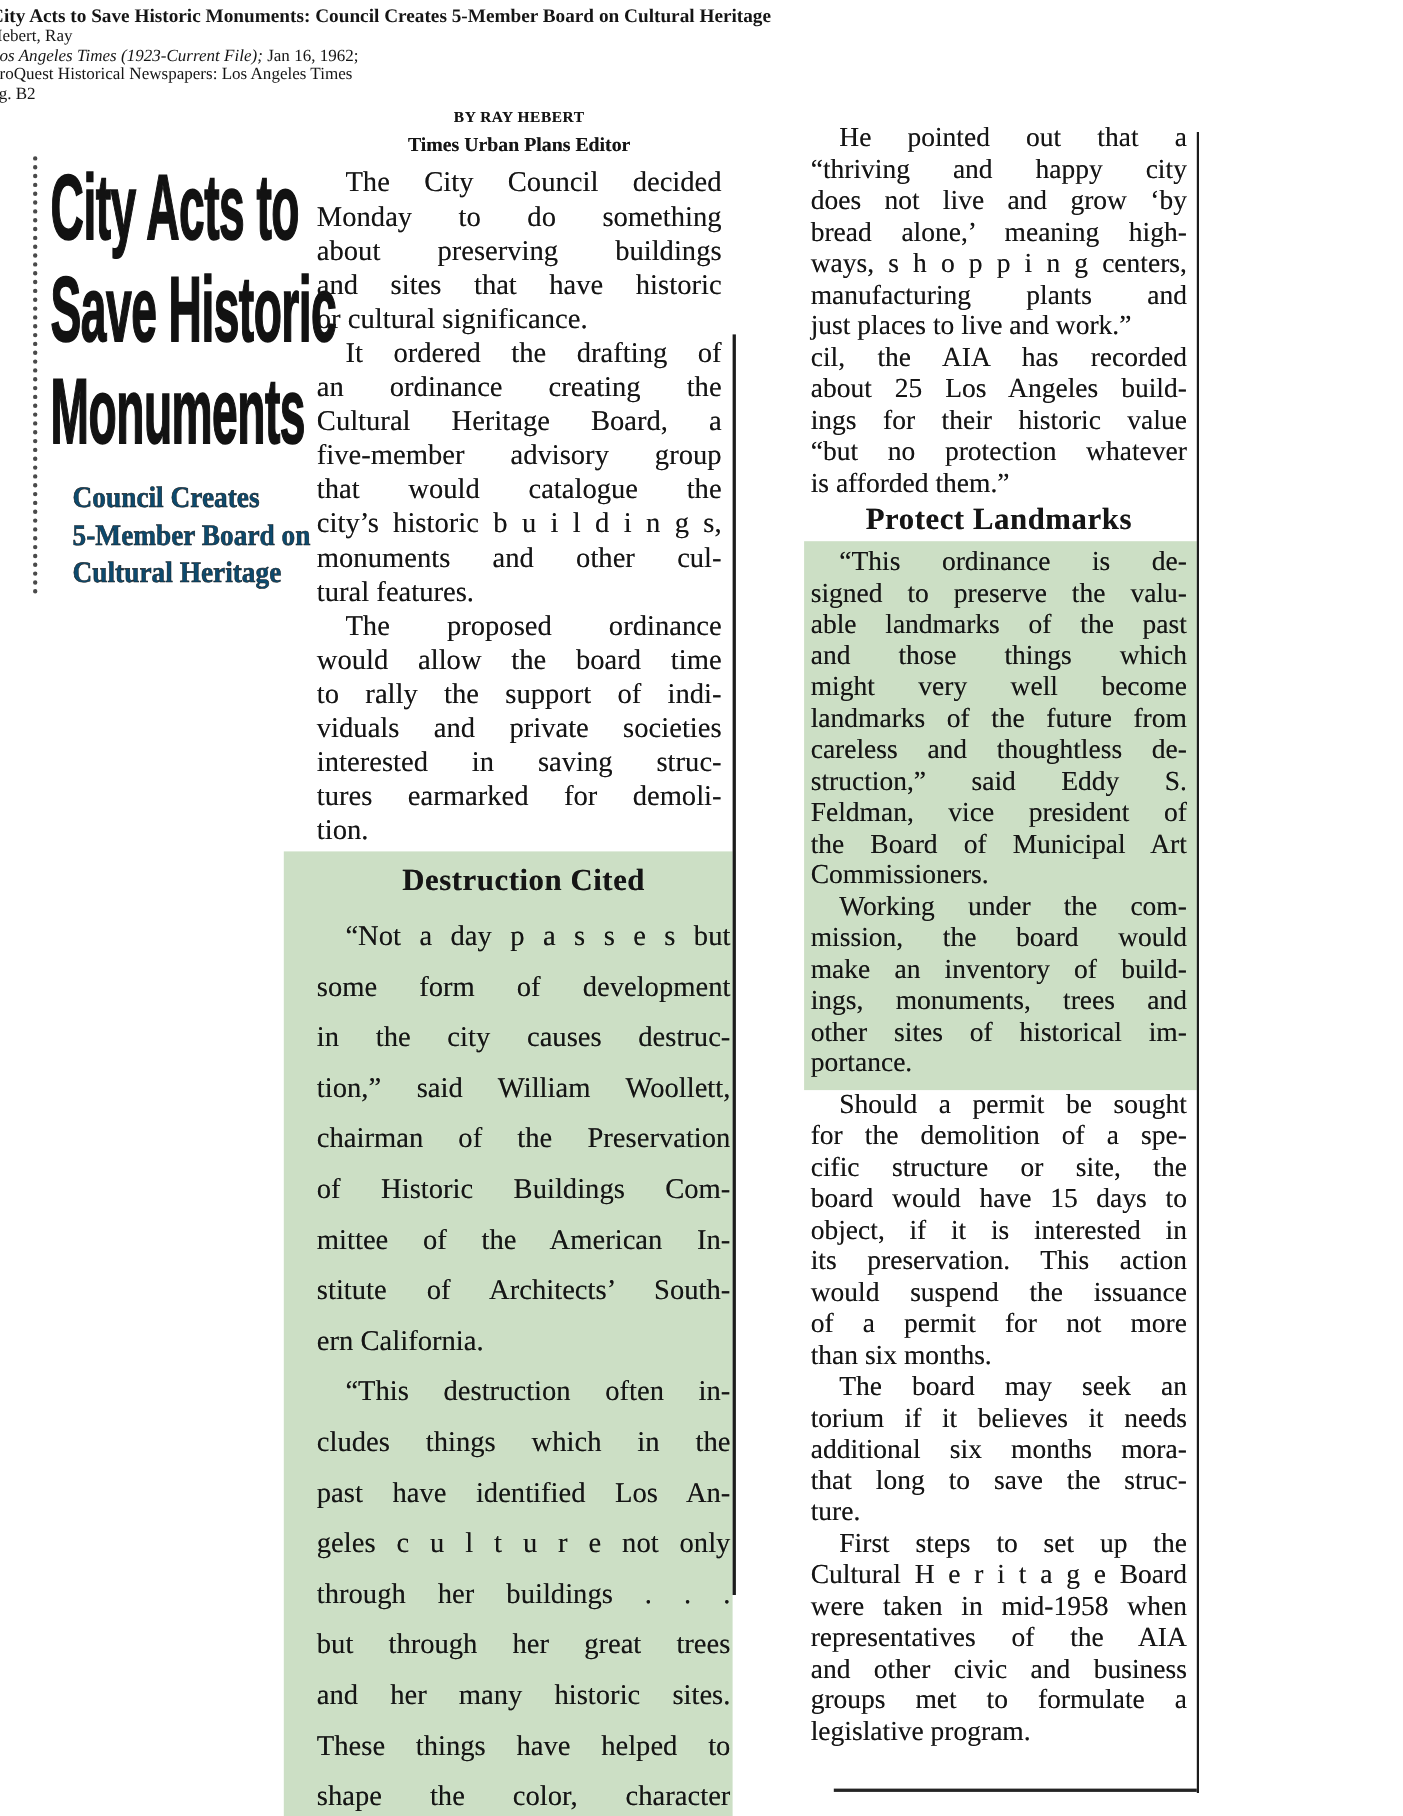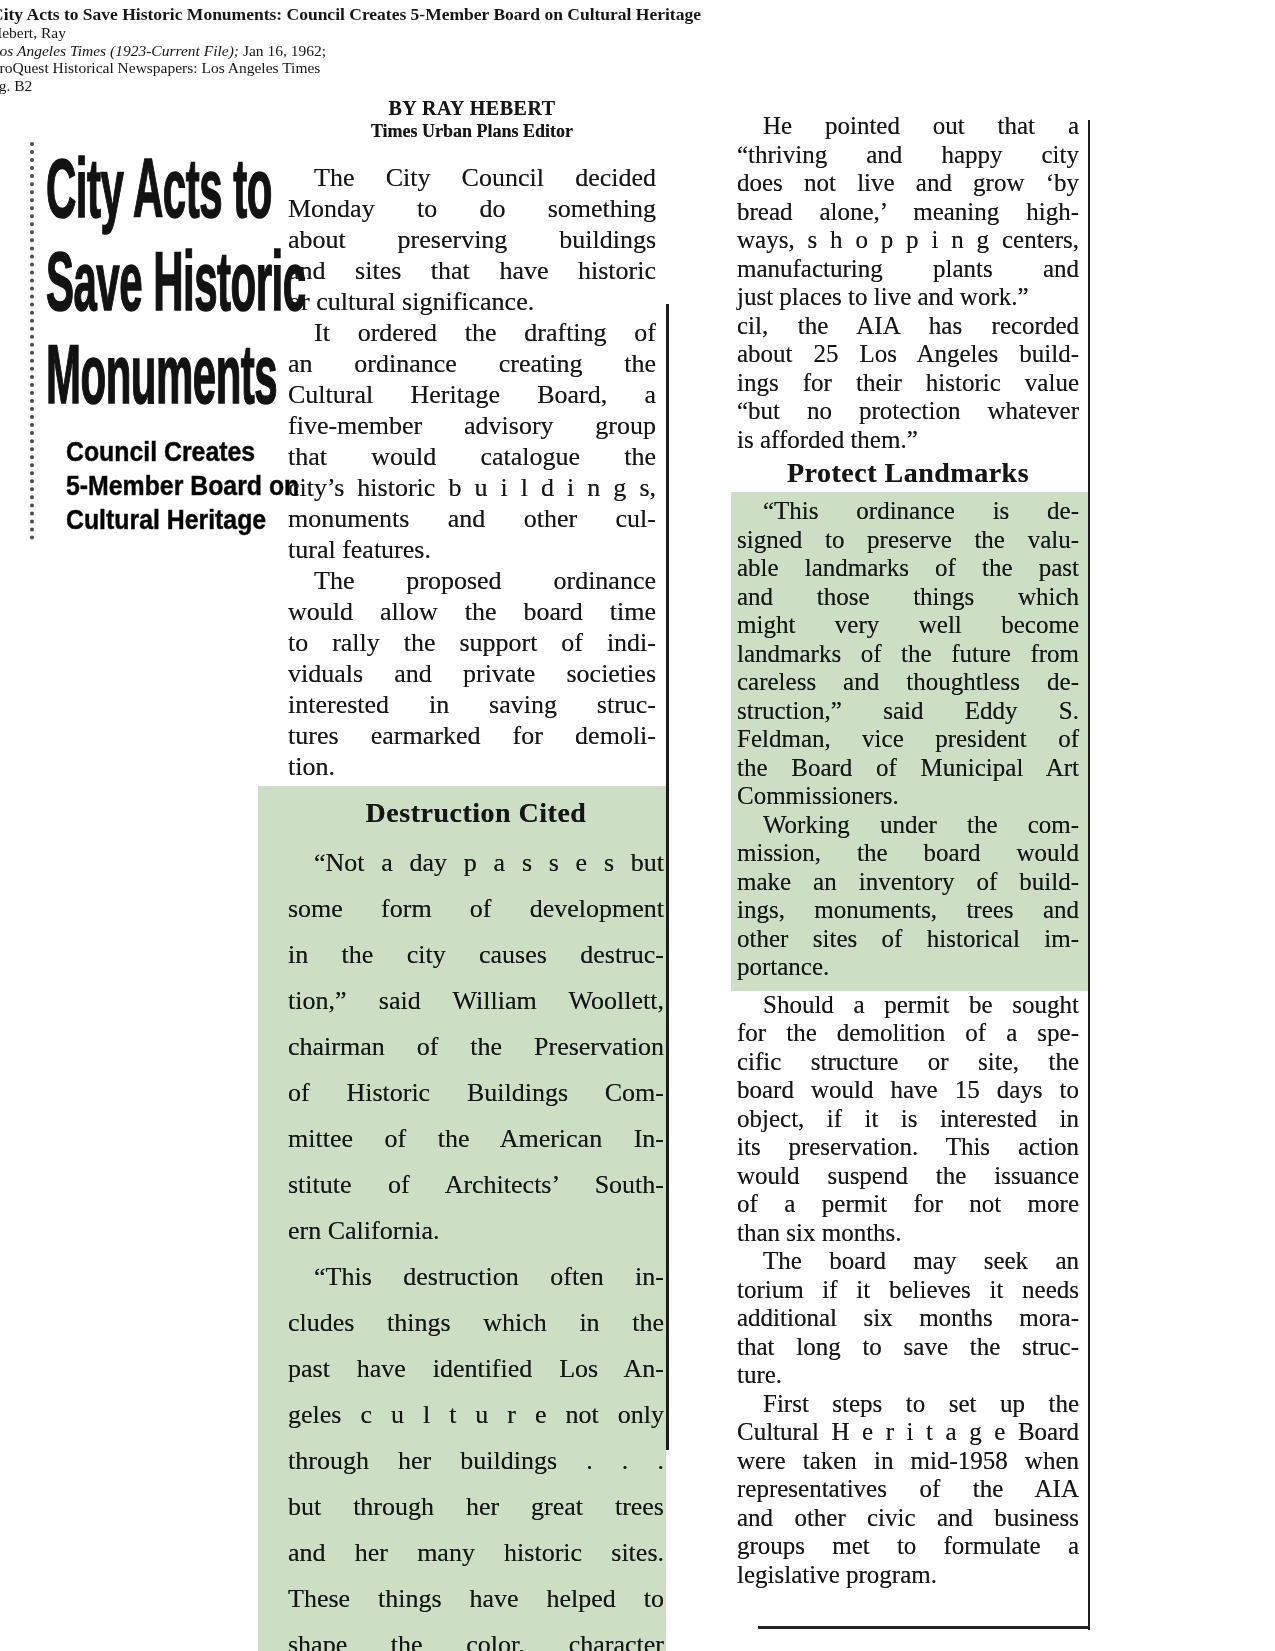--- a/index.html
+++ b/index.html
@@ -17,33 +17,33 @@
   .cit-line .ital{font-style:italic;}
 
   
   .headline-wrap{position:absolute;left:30px;top:142px;width:285px;
     border-left:4px dotted #4a4a4a;padding-left:12px;height:398px;}
   .headline{margin:0;font-family:"Liberation Sans", sans-serif;color:#121212;}
   .hl-line{height:93px;line-height:93px;}
   .hl-t{display:inline-block;transform:scaleX(0.5);transform-origin:0 50%;
     white-space:nowrap;font-size:84px;font-weight:700;letter-spacing:-1px;
     -webkit-text-stroke:1.6px #121212;}
-  .subhead{margin:14px 0 0 20px;font-family:Liberation Sans, sans-serif;color:#000000;}
+  .subhead{margin:14px 0 0 20px;font-family:Liberation Serif, serif;color:#0c4a6e;}
   .sub-line{height:34px;line-height:34px;}
   .sub-t{display:inline-block;transform:scaleX(0.92);transform-origin:0 50%;
     white-space:nowrap;font-size:27px;font-weight:700;
     -webkit-text-stroke:0.5px #181818;}
 
   
   .col{position:absolute;text-shadow:0 0 0.5px rgba(10,10,10,0.55);}
   .col1{left:288px;top:96px;width:368px;font-size:26px;}
   .col2{left:737px;top:112px;width:342px;font-size:25px;}
 
-  .byline-name{font-size:20px;line-height:24px;font-weight:bold;text-align:center;letter-spacing:0.5px;}
-  .byline-role{font-size:18px;line-height:22px;font-weight:bold;text-align:center;margin-bottom:20px;}
+  .byline-name{font-size:14px;line-height:24px;font-weight:bold;text-align:center;letter-spacing:0.5px;}
+  .byline-role{font-size:18px;line-height:22px;font-weight:bold;text-align:center;margin-bottom:8px;}
 
   .para{margin:0;}
   .line{text-align:justify;text-align-last:justify;}
   .col1 .line{line-height:31px;}
   .col2 .line{line-height:28.5px;}
   .col1 .highlight .line{line-height:30px;margin-top:16px;}
   .line.last{text-align-last:left;}
   .line.indent{padding-left:26px;}
 
   .sec-heading{font-size:28px;font-weight:bold;text-align:center;line-height:38px;letter-spacing:0.5px;}

